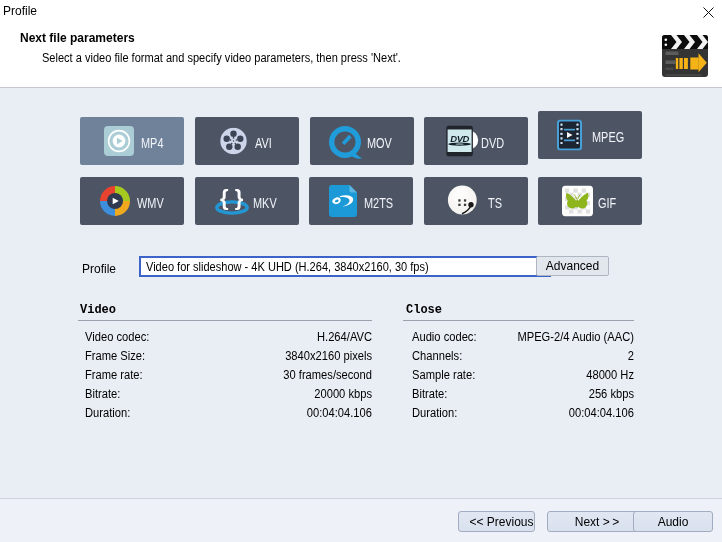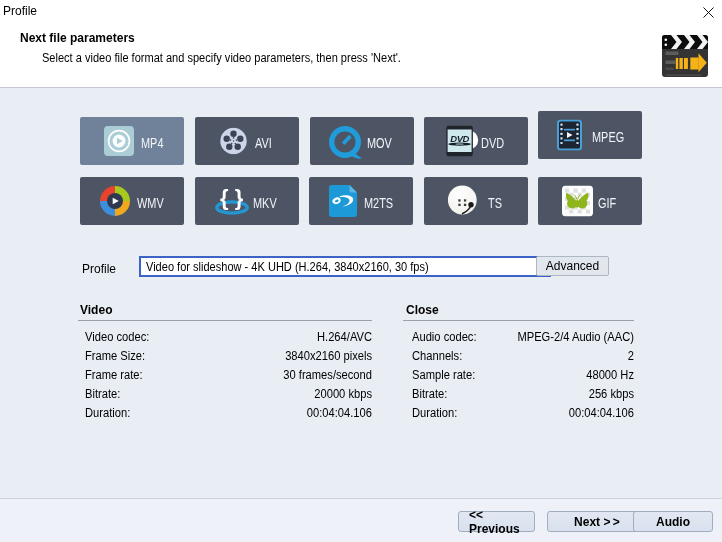--- a/index.html
+++ b/index.html
@@ -7,32 +7,32 @@
 body { font-family:"Liberation Sans",sans-serif; position:relative; background:#ffffff; color:#000; }
 .abs { position:absolute; }
 .title { left:3px; top:4px; font-size:12px; color:#000; }
 .h1 { left:20px; top:31px; font-size:12px; font-weight:bold; }
 .h2 { left:42px; top:51px; font-size:12px; transform:scaleX(0.92); transform-origin:left top; }
 .panel { left:0; top:88px; width:722px; height:410px; background:#e9edf4; }
 .sep1 { left:0; top:87px; width:722px; height:1px; background:#c5c8d0; }
 .footer { left:0; top:499px; width:722px; height:43px; background:#eef1f7; }
 .sep2 { left:0; top:498px; width:722px; height:1px; background:#ced2da; }
 .fbtn { background:linear-gradient(#e1e8f3,#d9e1ee); border:1px solid #a3adc2; border-radius:3px; font-size:12px; color:#000;
-        display:flex; align-items:center; justify-content:center; height:21px; top:511px;font-weight:bold; }
+        display:flex; align-items:center; justify-content:center; height:21px; top:511px; }
 .btn { width:104px; height:48px; background:#4d5565; border-radius:2px; }
 .btn.sel { background:#70819a; }
 .btnlbl { position:absolute; color:#f1f4f8; font-size:14px; top:50%;
           transform:translateY(calc(-50% + 1.5px)) scaleX(0.78); transform-origin:left center; }
 .icon { position:absolute; top:50%; transform:translateY(-50%); }
 .plabel { left:82px; top:262px; font-size:12px; font-weight:normal; }
 .combo { left:139px; top:256px; width:412px; height:21px; background:#fff; border:2px solid #3b64c6; }
 .combotext { position:absolute; left:5px; top:2px; font-size:12px; transform:scaleX(0.92); transform-origin:left top; white-space:nowrap; }
 .adv { left:536px; top:256px; width:73px; height:20px; background:#e2e6ed; border:1px solid #aeb6c2;
        border-radius:2px; font-size:12px; display:flex; align-items:center; justify-content:center; }
-.sechead { font-size:12px; font-weight:bold; top:303px; }
+.sechead { font-size:12px; font-weight:bold; top:303px;font-family:Liberation Mono, monospace; }
 .secline { height:1px; background:#9aa0ac; top:320px; }
 .lbl { font-size:12px; transform:scaleX(0.93); transform-origin:left top; white-space:nowrap; }
 .val { font-size:12px; text-align:right; transform:scaleX(0.93); transform-origin:right top; white-space:nowrap; }
 </style>
 </head>
 <body>
 <div class="abs title">Profile</div>
 <svg class="abs" style="left:703px; top:7px;" width="11" height="11" viewBox="0 0 11 11">
   <path d="M0.5 0.5 L10.5 10.5 M10.5 0.5 L0.5 10.5" stroke="#111" stroke-width="1" fill="none"></path>
 </svg>

